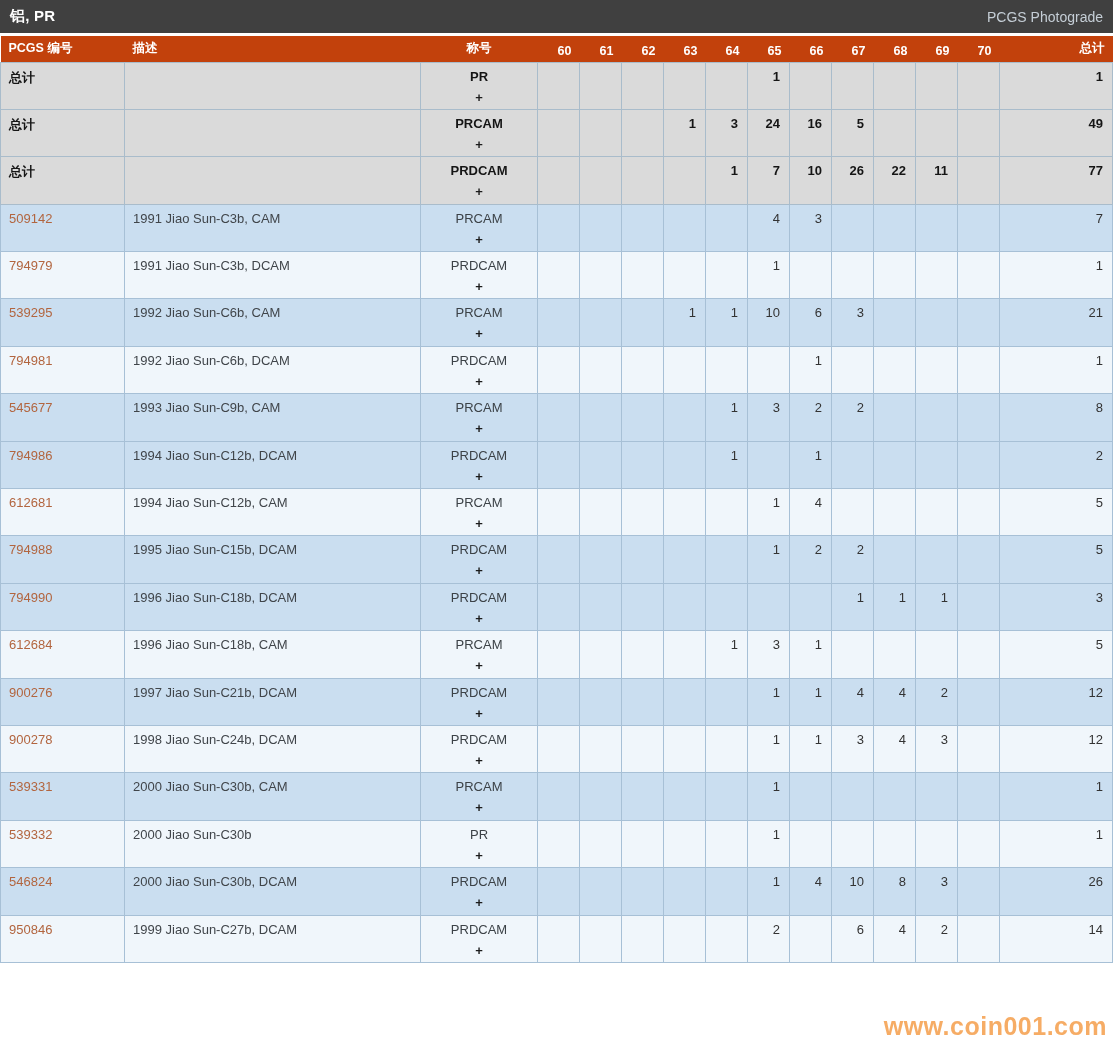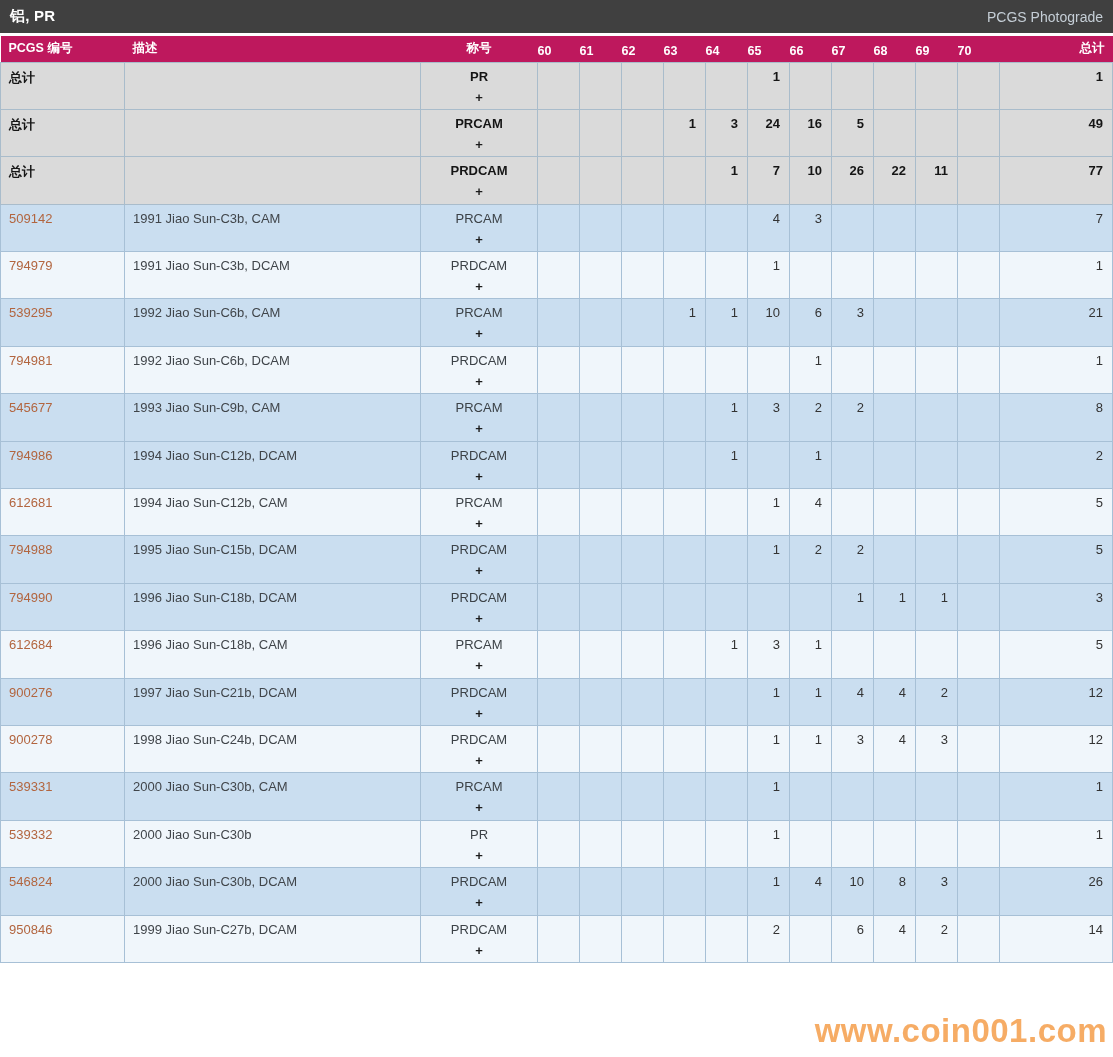--- a/index.html
+++ b/index.html
@@ -13,28 +13,28 @@
     height:33px;background:#404040;color:#ffffff;
     display:flex;align-items:center;justify-content:space-between;
     padding:0 10px;box-sizing:border-box;margin-bottom:3px;
   }
   .titlebar .title{font-size:15px;font-weight:bold;letter-spacing:.2px;}
   .titlebar .right-label{font-size:14px;color:#c5ced6;font-weight:400;text-align:center;}
 
   
   table{border-collapse:collapse;table-layout:fixed;width:1113px;}
   thead th{
-    background:#be185d;color:#ffffff;font-size:12.5px;font-weight:bold;
+    background:#c2410c;color:#ffffff;font-size:12.5px;font-weight:bold;
     height:26px;padding:0 8px;box-sizing:border-box;white-space:nowrap;
     border:none;
   }
   th.h-pcgs{text-align:left;}
   th.h-desc{text-align:left;}
   th.h-desig{text-align:center;}
-  th.h-grade{text-align:left;padding:4px 8px 0 0;}
+  th.h-grade{text-align:right;padding:4px 8px 0 0;}
   th.h-total{text-align:right;padding-right:8px;}
 
   tbody td{
     border:1px solid #a7c0d6;
     vertical-align:top;
     height:47.4px;box-sizing:border-box;
     padding:6px 8px 0 8px;
     font-size:13px;color:#333;
     overflow:hidden;white-space:nowrap;
   }
@@ -49,21 +49,21 @@
 
   .desig-name{display:block;line-height:16px;color:#3c4247;}
   tr.summary .desig-name{color:#151515;}
   .desig-plus{display:block;line-height:16px;margin-top:5px;font-weight:bold;color:#1c1c1c;}
 
   a.pcgs-link{color:#b2653f;text-decoration:none;}
 
   
   .watermark{
     position:absolute;top:1012px;right:6px;
-    font-size:33px;font-weight:bold;letter-spacing:.5px;
+    font-size:25px;font-weight:bold;letter-spacing:.5px;
     color:rgba(245,160,80,0.88);
     text-shadow:0 0 5px rgba(255,255,255,0.85);
     pointer-events:none;white-space:nowrap;
   }
 </style>
 </head>
 <body>
 
 <div class="titlebar">
   <span class="title">铝, PR</span>

